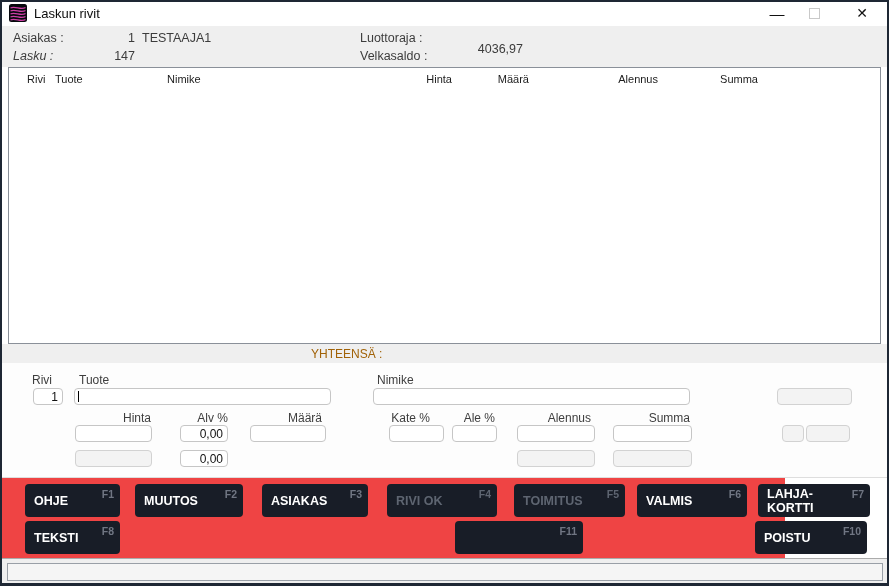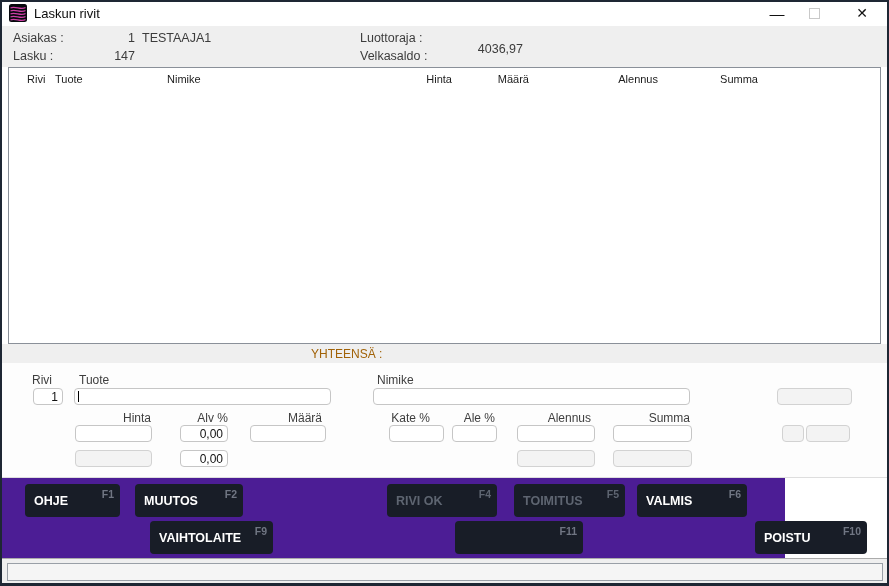--- a/index.html
+++ b/index.html
@@ -38,21 +38,21 @@
   .flabel.r { text-align:right; width:60px; }
   .field {
     position:absolute; height:17px; border:1px solid #c6c6c6; border-radius:4px;
     background:#fff; font-family:"Liberation Sans",sans-serif; font-size:12px; color:#111; padding:0 4px; outline:none;
   }
   .field.num { text-align:right; }
   .field.gray { background:#f3f3f3; border-color:#d2d2d2; }
   .caret { position:absolute; width:1px; height:11px; background:#000; }
   .divider { position:absolute; left:0; top:477px; width:889px; height:1px; background:#dedede; }
   
-  .buttonpanel { position:absolute; left:0; top:478px; width:785px; height:80px; background:#4c1d95; }
+  .buttonpanel { position:absolute; left:0; top:478px; width:785px; height:80px; background:#ef4444; }
   .fbtn {
     position:absolute; height:33px; background:#181d27; border:none; border-radius:4px;
     color:#ffffff; font-family:"Liberation Sans",sans-serif; font-weight:bold; font-size:12.5px;
     text-align:left; padding:0 20px 0 9px; line-height:14px; cursor:pointer;
   }
   .fbtn .fkey { position:absolute; top:3px; right:6px; font-size:10.5px; font-weight:bold; color:#707683; }
   .fbtn.disabled { color:#5e6571; }
   .fbtn.disabled .fkey { color:#5e6571; }
   
   .statusbar { position:absolute; left:0; top:558px; width:889px; height:28px; background:#efefef; border-top:1px solid #ababab; }
@@ -77,21 +77,21 @@
     <span class="title-text">Laskun rivit</span>
     <span class="winbtn btn-min">—</span>
     <span class="winbtn btn-max"><span class="sq"></span></span>
     <span class="winbtn btn-close">✕</span>
   </div>
 
   <div class="header">
     <span class="hlabel" style="left:13px; top:5px;">Asiakas :</span>
     <span class="hval" style="left:95px; top:5px; width:40px;">1</span>
     <span class="hlabel" style="left:142px; top:5px;">TESTAAJA1</span>
-    <span class="hlabel" style="left:13px; top:23px;">Lasku :</span>
+    <span class="hlabel" style="left:13px; top:23px;font-style:italic;">Lasku :</span>
     <span class="hval" style="left:95px; top:23px; width:40px;">147</span>
     <span class="hlabel" style="left:360px; top:5px;">Luottoraja :</span>
     <span class="hval" style="left:440px; top:5px; width:83px;"></span>
     <span class="hlabel" style="left:360px; top:23px;text-align:center;">Velkasaldo :</span>
     <span class="hval" style="left:440px; top:16px; width:83px;">4036,97</span>
   </div>
 
   <div class="table">
     <span class="th" style="left:18px;">Rivi</span>
     <span class="th" style="left:46px;">Tuote</span>
@@ -140,25 +140,27 @@
     <input class="field num" style="left: 180px; top: 87px; width: 48px;" value="0,00">
     <input class="field gray" style="left: 517px; top: 87px; width: 78px;" disabled="" value="">
     <input class="field gray" style="left: 613px; top: 87px; width: 79px;" disabled="" value="">
   </div>
 
   <div class="divider"></div>
 
   <div class="buttonpanel">
     <button class="fbtn" style="left:25px; top:6px; width:95px;"><span>OHJE</span><span class="fkey">F1</span></button>
     <button class="fbtn" style="left:135px; top:6px; width:108px;"><span>MUUTOS</span><span class="fkey">F2</span></button>
+    <button class="fbtn" style="left:262px; top:6px; width:106px;"><span>ASIAKAS</span><span class="fkey">F3</span></button>
     <button class="fbtn disabled" style="left:387px; top:6px; width:110px;"><span>RIVI OK</span><span class="fkey">F4</span></button>
     <button class="fbtn disabled" style="left:514px; top:6px; width:111px;"><span>TOIMITUS</span><span class="fkey">F5</span></button>
     <button class="fbtn" style="left:637px; top:6px; width:110px;"><span>VALMIS</span><span class="fkey">F6</span></button>
+    <button class="fbtn" style="left:758px; top:6px; width:112px;"><span>LAHJA-KORTTI</span><span class="fkey">F7</span></button>
 
-    <button class="fbtn" style="left:150px; top:43px; width:123px;"><span>VAIHTOLAITE</span><span class="fkey">F9</span></button>
+    <button class="fbtn" style="left:25px; top:43px; width:95px;"><span>TEKSTI</span><span class="fkey">F8</span></button>
     <button class="fbtn" style="left:455px; top:43px; width:128px;"><span class="fkey">F11</span></button>
     <button class="fbtn" style="left:755px; top:43px; width:112px;"><span>POISTU</span><span class="fkey">F10</span></button>
   </div>
 
   <div class="statusbar">
     <div class="statusfield"></div>
   </div>
 
 </div>
 

